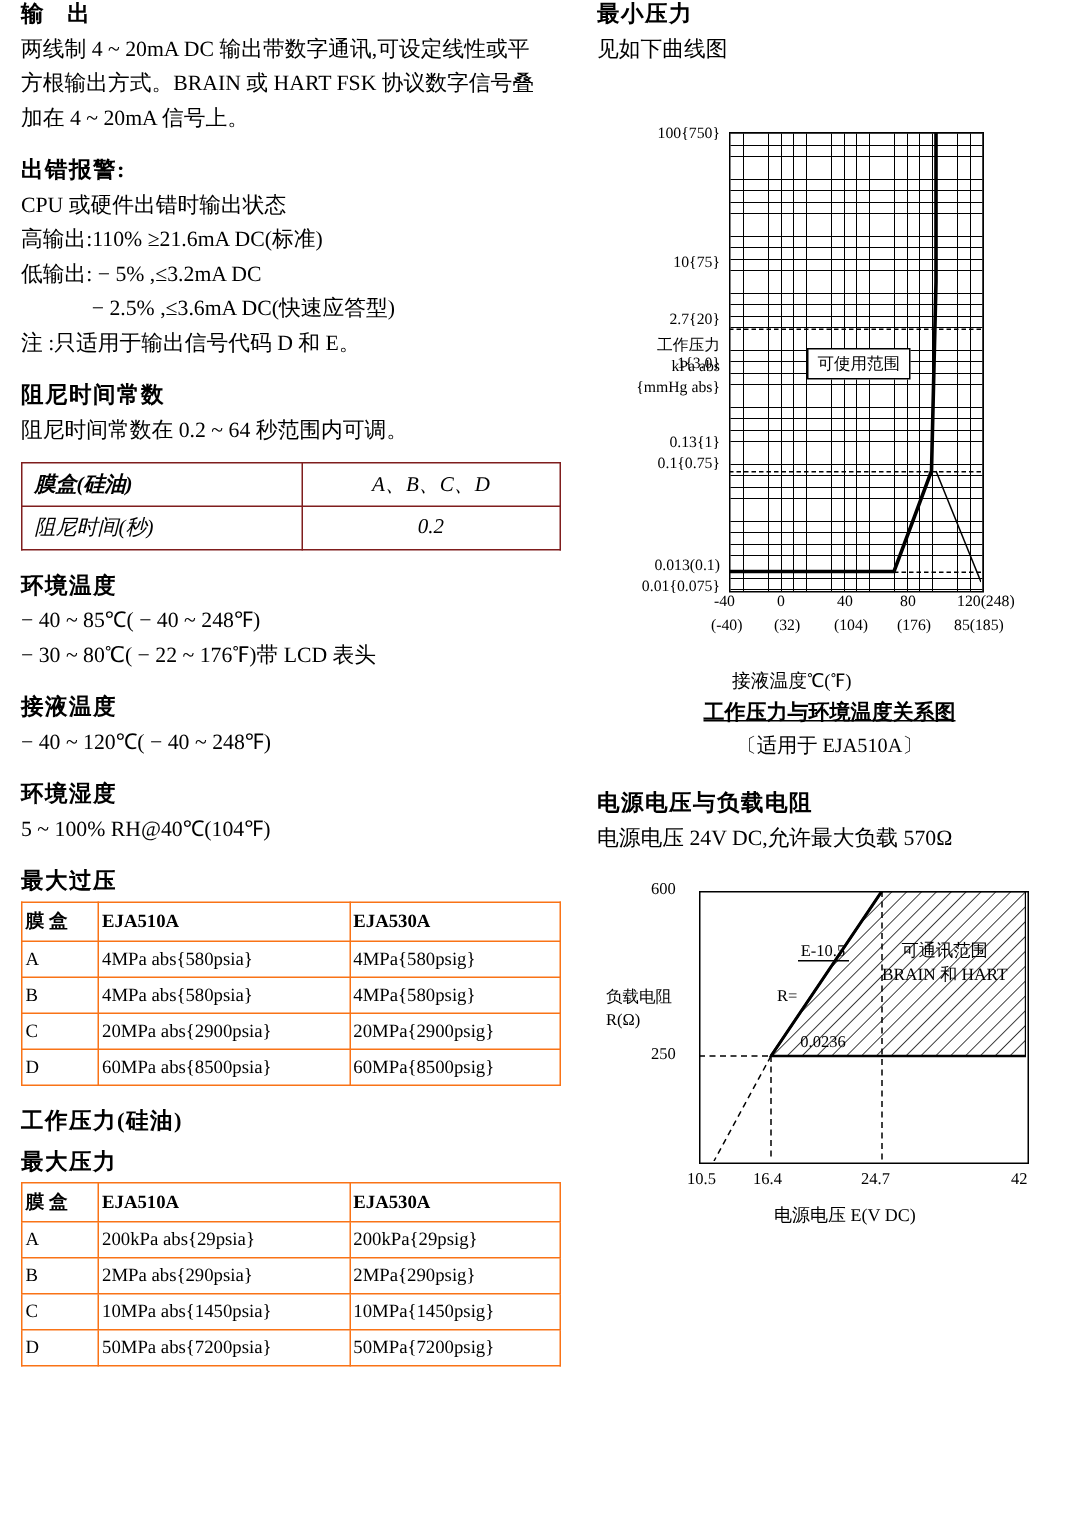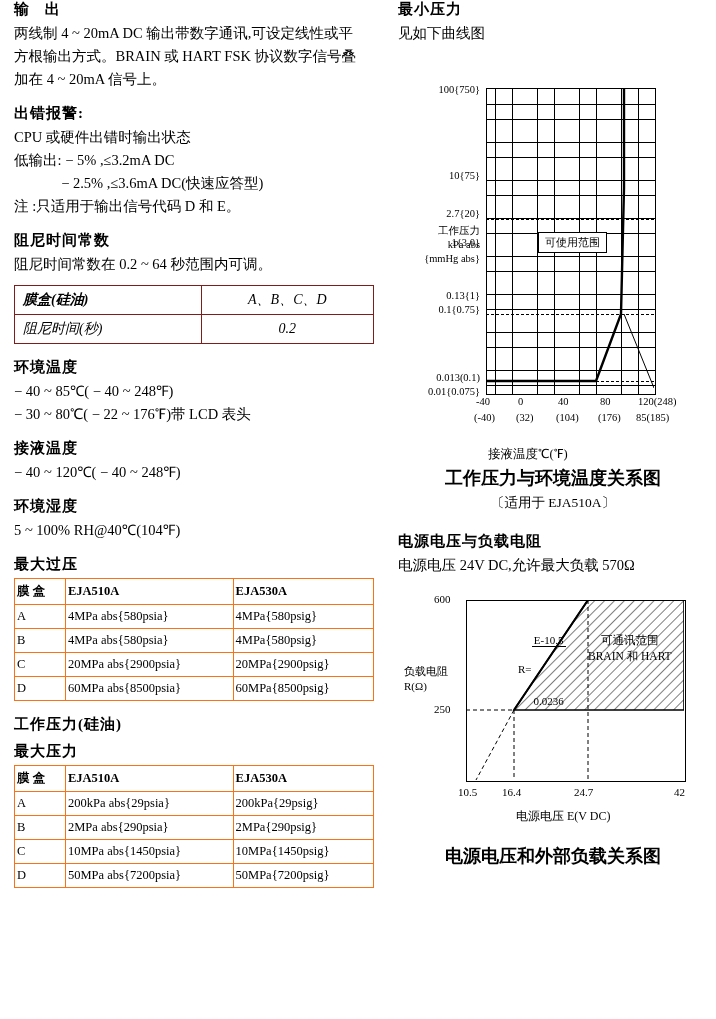--- a/index.html
+++ b/index.html
@@ -55,21 +55,21 @@
       repeating-linear-gradient(to bottom, #000 0 0.5px, transparent 0.5px 7.6px);
   }
   .ax-label{position:absolute;font-size:10.5px;white-space:nowrap;}
   .ylab{position:absolute;font-size:10.5px;text-align:right;white-space:nowrap;}
   .dash{position:absolute;border-top:1px dashed #000;}
   .usebox{
     position:absolute;border:1px solid #000;background:#fff;
     font-size:11px;text-align:center;padding:2px 6px;white-space:nowrap;
   }
   .curve{position:absolute;left:88px;top:36px;}
-  .cap{font-size:18px;text-align:center;font-weight:bold;margin-top:6px;}
+  .cap{font-size:14px;text-align:center;font-weight:bold;margin-top:6px;text-decoration:underline;}
   .cap2{font-size:13.5px;text-align:center;margin-top:4px;}
   .yaxis-title{position:absolute;font-size:10.5px;line-height:1.35;text-align:right;white-space:nowrap;}
 
   
   .chart2-wrap{position:relative;width:310px;height:250px;margin-top:10px;}
   .c2plot{position:absolute;left:68px;top:10px;width:218px;height:180px;border:1.5px solid #000;border-right:1.5px solid #000;background:#fff;}
   .c2lab{position:absolute;font-size:11px;white-space:nowrap;}
 </style>
 </head>
 <body>
@@ -81,20 +81,21 @@
     <div class="blk">
       <h2 class="sec wide">输  出</h2>
       <p class="body">两线制 4 ~ 20mA DC 输出带数字通讯,可设定线性或平</p>
       <p class="body">方根输出方式。BRAIN 或 HART FSK 协议数字信号叠</p>
       <p class="body">加在 4 ~ 20mA 信号上。</p>
     </div>
 
     <div class="blk">
       <h2 class="sec">出错报警:</h2>
       <p class="body">CPU 或硬件出错时输出状态</p>
+      <p class="body">高输出:110% ≥21.6mA DC(标准)</p>
       <p class="body">低输出: − 5% ,≤3.2mA DC</p>
       <p class="body">　　　 − 2.5% ,≤3.6mA DC(快速应答型)</p>
       <p class="body smallnote">注 :只适用于输出信号代码 D 和 E。</p>
     </div>
 
     <div class="blk">
       <h2 class="sec">阻尼时间常数</h2>
       <p class="body">阻尼时间常数在 0.2 ~ 64 秒范围内可调。</p>
       <table class="t damp" style="margin-top:10px;">
         <tbody>
@@ -292,16 +293,15 @@
       </div>
 
       <div class="c2lab" style="left:60px;top:196px;">10.5</div>
       <div class="c2lab" style="left:104px;top:196px;">16.4</div>
       <div class="c2lab" style="left:176px;top:196px;">24.7</div>
       <div class="c2lab" style="left:276px;top:196px;">42</div>
 
       <div class="c2lab" style="left:118px;top:218px;font-size:12px;">电源电压 E(V DC)</div>
     </div>
 
-    <div class="cap" style="margin-top:4px;">电源电压和外部负载关系图</div>
 
   </div>
 </div>
 
 </body></html>

